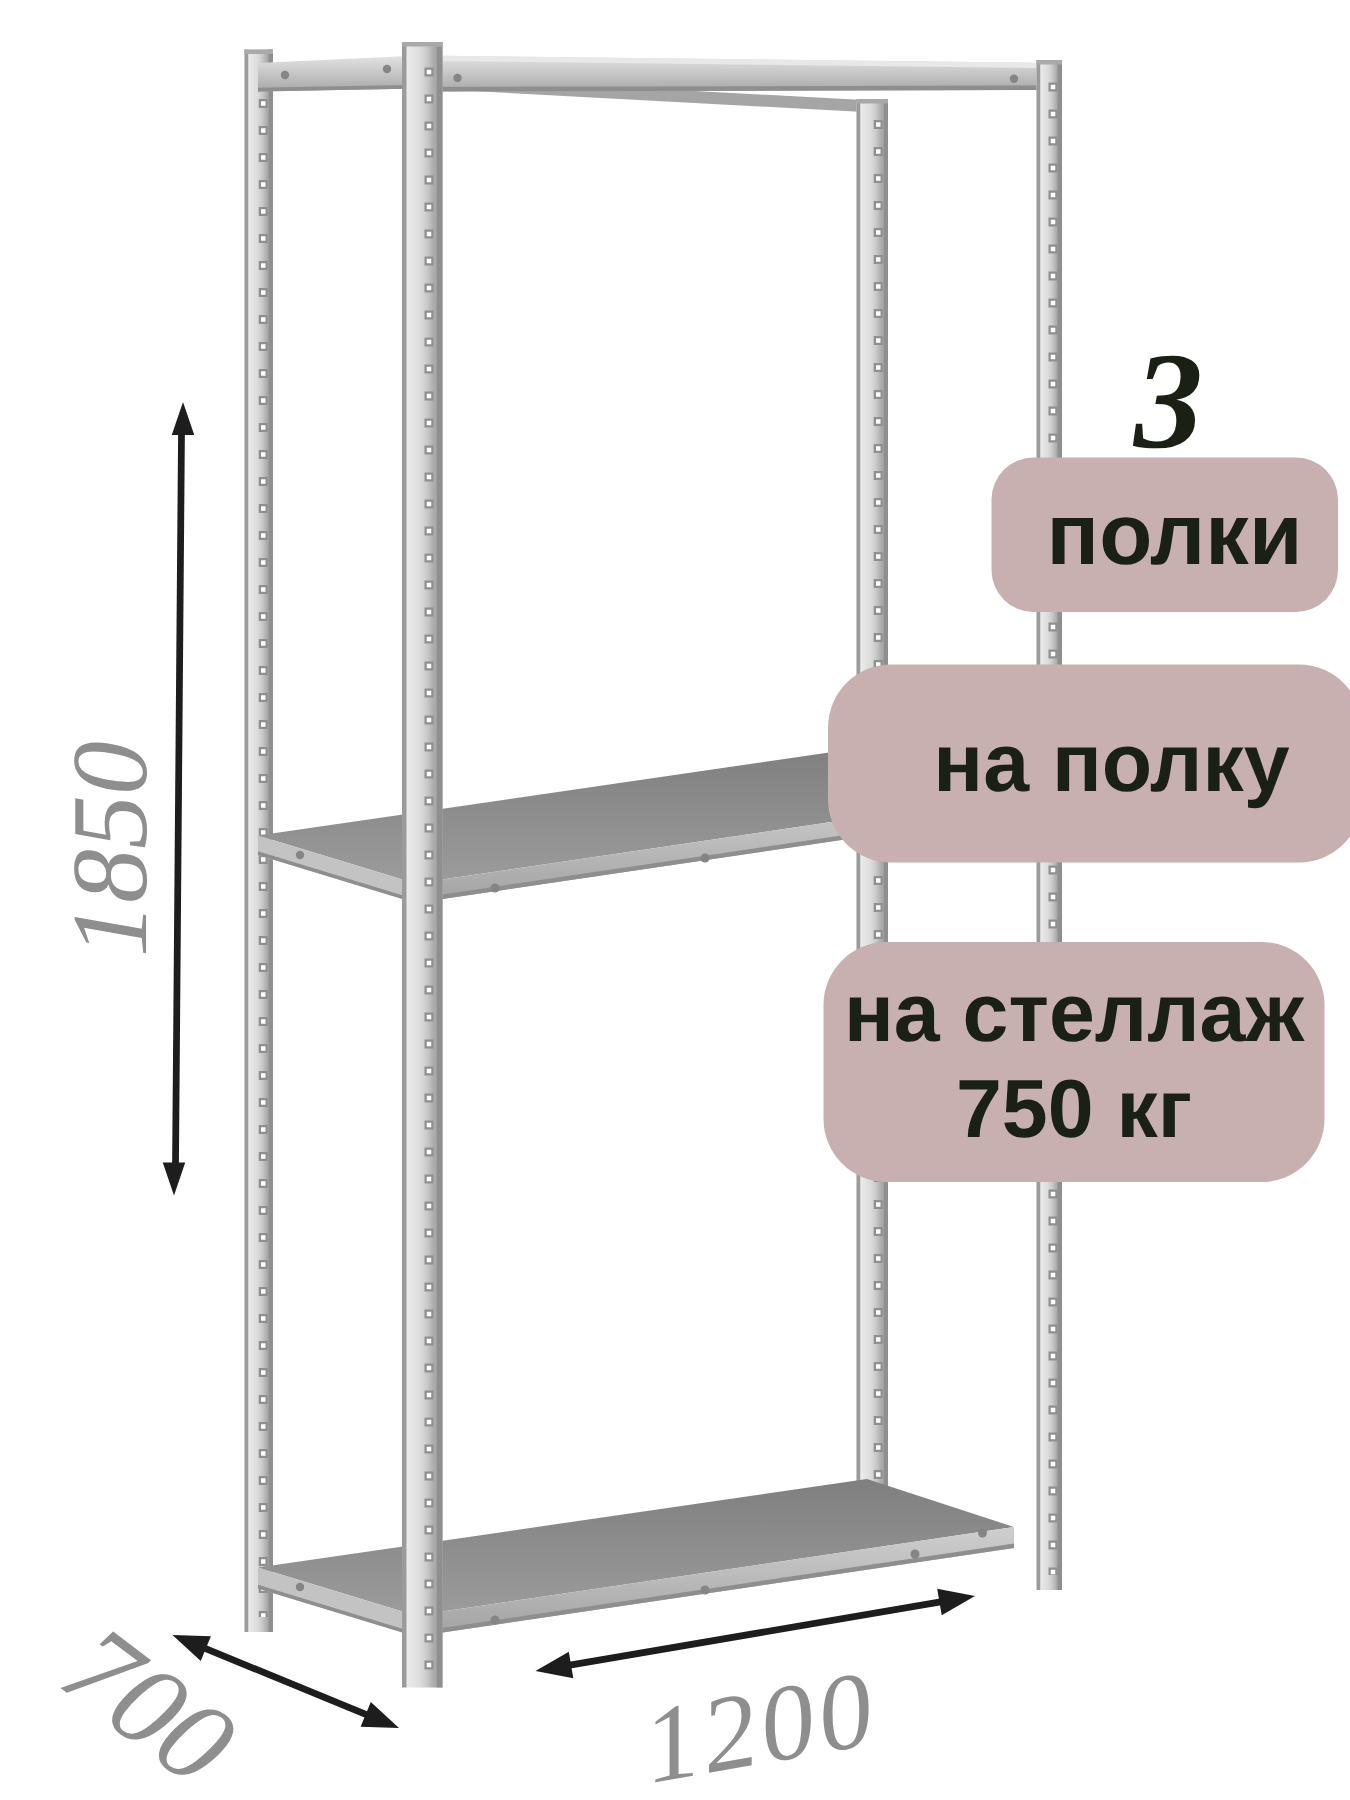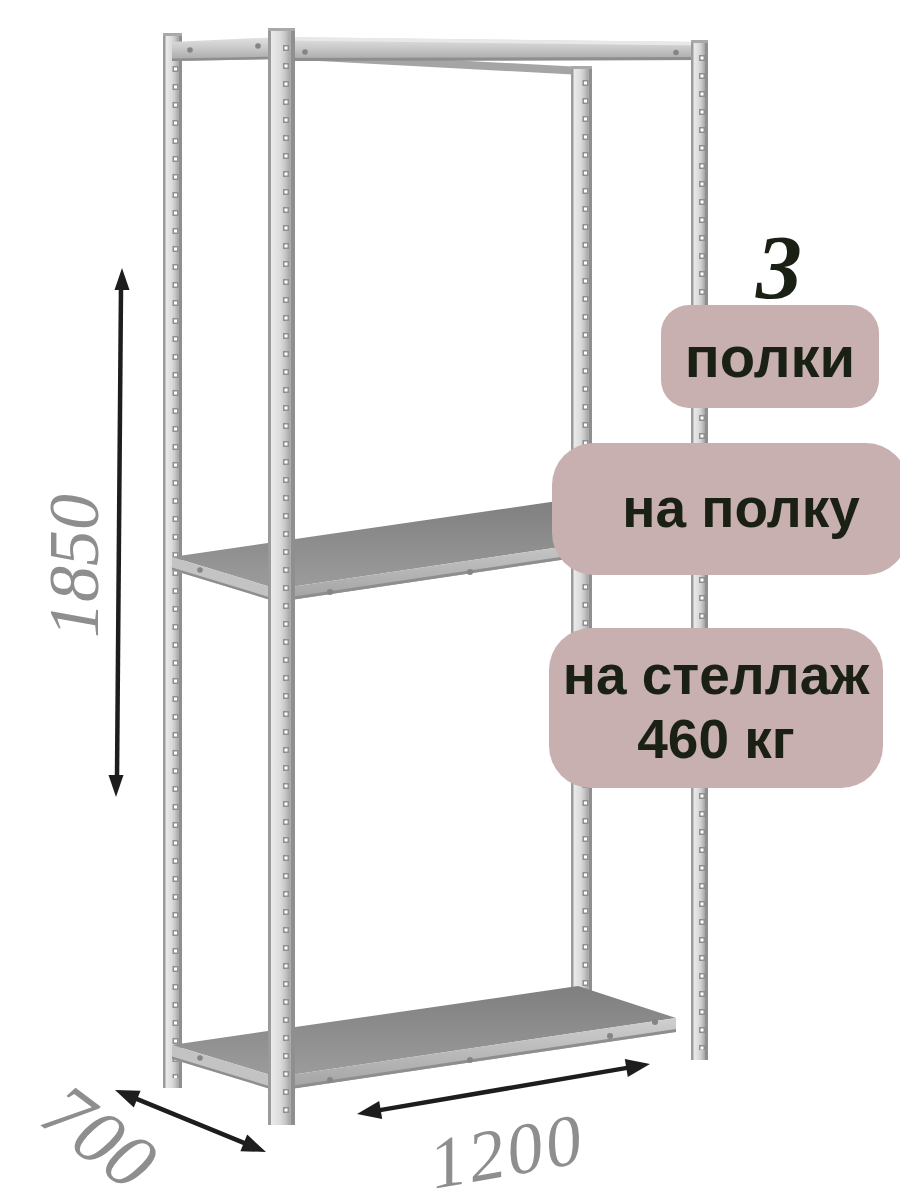--- a/index.html
+++ b/index.html
@@ -50,21 +50,21 @@
 
   .badge{
     position:absolute;
     background:var(--badge_bg,#c8b0b0);
     color:var(--badge_text,#1a2014);
     font-weight:700;
     display:flex;flex-direction:column;
     align-items:center;justify-content:center;
     text-align:center;line-height:1.16;
   }
-  .b-polki{left:661px;top:305px;width:218px;height:103px;border-radius:28px;font-size:58px;}
+  .b-polki{left:661px;top:305px;width:218px;height:103px;border-radius:28px;font-size:58px;padding-left:13px;}
   .b-shelf{left:552px;top:443px;width:334px;height:132px;border-radius:42px;font-size:55px;padding-left:22px;}
   .b-rack{left:549px;top:628px;width:334px;height:160px;border-radius:42px;font-size:55px;}
 </style>
 </head>
 <body>
 
 <div class="stage">
 
   <svg class="rack" width="900" height="1200" viewBox="0 0 900 1200" aria-hidden="true">
     <defs>
@@ -195,16 +195,16 @@
   <div class="badge b-polki">
     <span>полки</span>
   </div>
 
   <div class="badge b-shelf">
     <span>на полку</span>
   </div>
 
   <div class="badge b-rack">
     <span>на стеллаж</span>
-    <span>460 кг</span>
+    <span>750 кг</span>
   </div>
 
 </div>
 
 </body></html>

